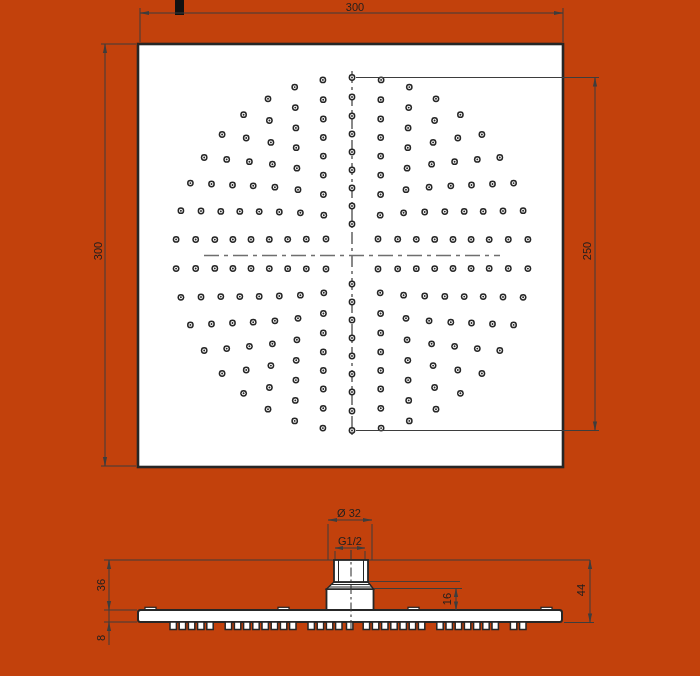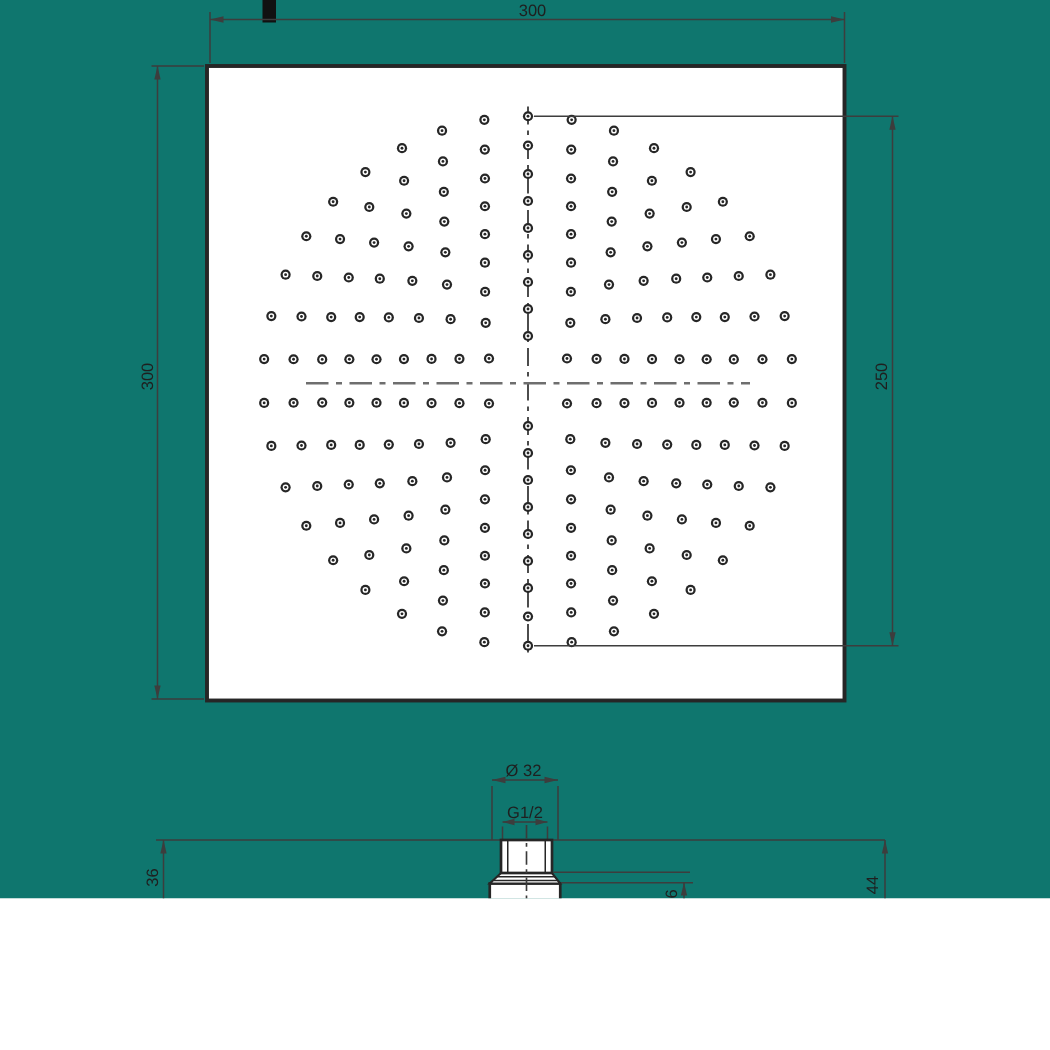--- a/index.html
+++ b/index.html
@@ -1,16 +1,16 @@
 <!DOCTYPE html>
 <html><head>
 <meta charset="utf-8">
 <style>
   html,body{margin:0;padding:0;background:#ffffff;}
-  .canvas{position:relative;width:700px;height:599px;background:#0f766e;overflow:hidden;
+  .canvas{position:relative;width:700px;height:676px;background:#c2410c;overflow:hidden;
           font-family:"Liberation Sans", sans-serif;}
   svg text{font:11px "Liberation Sans", sans-serif;fill:#1f1f1f;}
 </style>
 </head>
 <body>
 
 <div class="canvas">
 <svg width="700" height="700" viewBox="0 0 700 700">
 
   <g>

